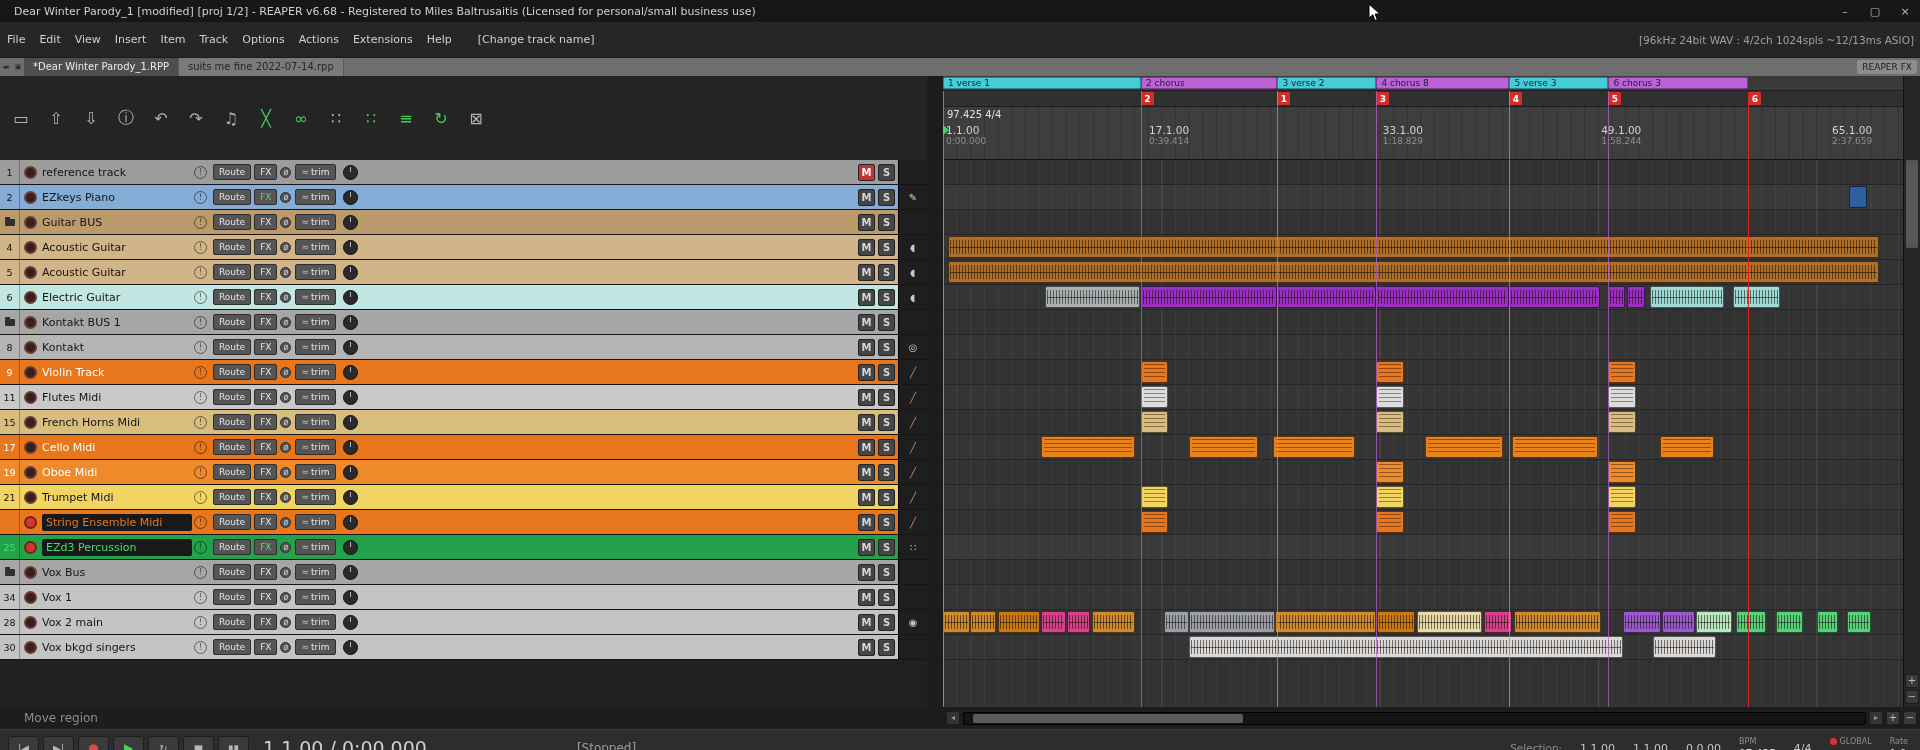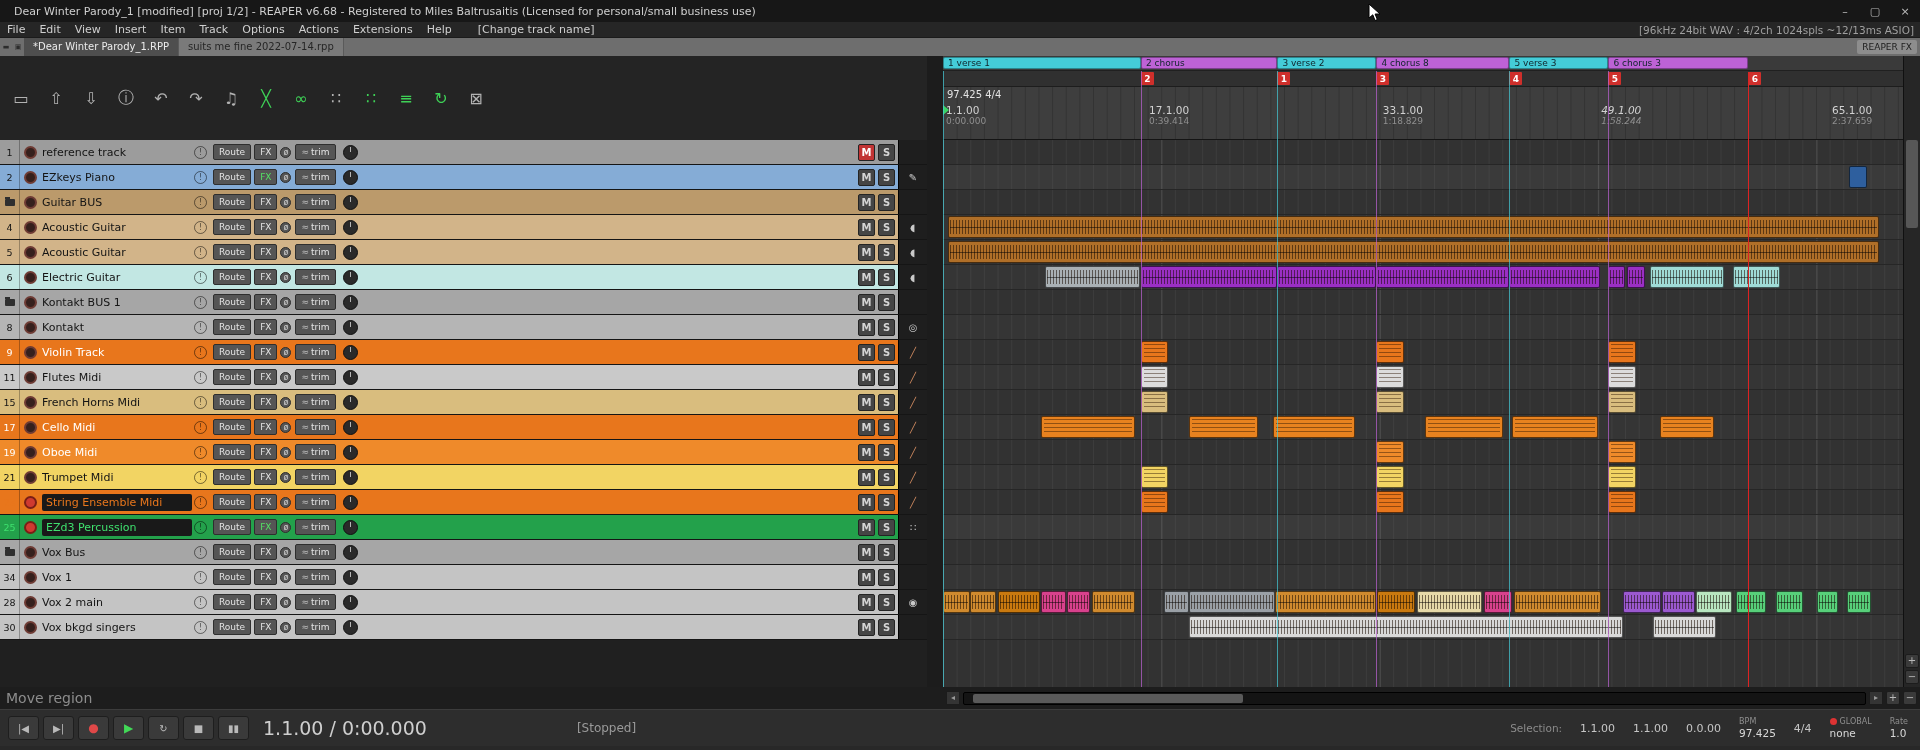--- a/index.html
+++ b/index.html
@@ -6,21 +6,21 @@
   body{width:1920px;height:750px;background:#282828;font-family:"DejaVu Sans","Liberation Sans",sans-serif;overflow:hidden;position:relative;color:#ddd}
 
   
   .titlebar{height:22px;background:#171717;display:flex;align-items:center;position:relative}
   .ttl{font-size:11px;color:#cfcfcf;padding-left:14px;white-space:nowrap}
   .winbtns{margin-left:auto;display:flex}
   .wb{width:30px;height:22px;display:flex;align-items:center;justify-content:center;font-size:11px;color:#bbb}
   .cursor{position:absolute;left:1368px;top:3px;z-index:99}
 
   
-  .menubar{height:16px;background:#262626;display:flex;align-items:center;border-bottom:1px solid #1b1b1b}
+  .menubar{height:36px;background:#262626;display:flex;align-items:center;border-bottom:1px solid #1b1b1b}
   .menus{display:flex}
   .menu-item{padding:0 7px;font-size:11px;color:#cfcfcf;line-height:20px}
   .menu-item:last-child{margin-left:12px}
   .mstatus{margin-left:auto;font-size:10.5px;color:#9f9f9f;padding-right:6px}
 
   
   .tabbar{height:18px;background:#6e6e6e;display:flex;align-items:stretch}
   .tbicon{width:12px;display:flex;align-items:center;justify-content:center;font-size:7px;color:#2c2c2c}
   .tabs{display:flex}
   .tab{padding:0 9px;font-size:10px;line-height:18px;background:#7a7a7a;color:#262626;border-right:1px solid #5a5a5a;white-space:nowrap}
@@ -85,21 +85,21 @@
   .bline{position:absolute;top:15px;bottom:0;width:1px;opacity:.7;z-index:5}
   .endline{position:absolute;top:16px;bottom:0;width:1px;z-index:6}
 
   .vstrip{width:17px;background:#262626;border-left:1px solid #101010;position:relative}
   .vthumb{position:absolute;left:2px;right:2px;background:#575757;border-radius:2px}
   .vzoom{position:absolute;bottom:3px;left:1px;right:1px;display:flex;flex-direction:column;gap:2px}
   .zb{height:14px;min-width:14px;background:#3a3a3a;border:1px solid #1c1c1c;color:#b9b9b9;font-size:10px;line-height:11px;text-align:center;border-radius:2px}
 
   
   .bottomstrip{height:22px;background:#1d1d1d;display:flex;align-items:center}
-  .hint{width:943px;flex:none;font-size:14px;color:#8d8d8d;padding-left:6px}
+  .hint{width:943px;flex:none;font-size:12px;color:#8d8d8d;padding-left:24px}
   .hscroll{flex:1;display:flex;align-items:center;gap:3px;padding:0 3px}
   .harrow{width:14px;height:14px;background:#343434;border:1px solid #1c1c1c;color:#999;font-size:8px;line-height:11px;text-align:center}
   .htrack{flex:1;height:13px;background:#141414;border:1px solid #000;position:relative;border-radius:2px}
   .hthumb{position:absolute;top:1px;bottom:1px;background:#5a5a5a;border-radius:2px}
 
   
   .transport{height:37px;background:#2d2d2d;border-top:1px solid #3c3c3c;display:flex;align-items:center;padding:0 8px}
   .tbtns{display:flex;gap:4px}
   .tbtn{width:31px;height:24px;background:#3a3a3a;border:1px solid #1e1e1e;border-radius:3px;color:#b9b9b9;font-size:10px;display:flex;align-items:center;justify-content:center;white-space:nowrap}
   .tbtn.rec{color:#e04848;font-size:12px}
@@ -639,21 +639,21 @@
           <div class="rb2">0:00.000</div>
         </div>
         <div class="rlabel" style="left: 206px;">
           <div class="rb1">17.1.00</div>
           <div class="rb2">0:39.414</div>
         </div>
         <div class="rlabel" style="left: 439.8px;">
           <div class="rb1">33.1.00</div>
           <div class="rb2">1:18.829</div>
         </div>
-        <div class="rlabel" style="left: 658.2px; font-style: italic;">
+        <div class="rlabel" style="left: 658.2px;">
           <div class="rb1">49.1.00</div>
           <div class="rb2">1:58.244</div>
         </div>
         <div class="rlabel" style="left: 889px;">
           <div class="rb1">65.1.00</div>
           <div class="rb2">2:37.659</div>
         </div>
       </div>
     <div class="lanes">
         <div class="lane"></div>

